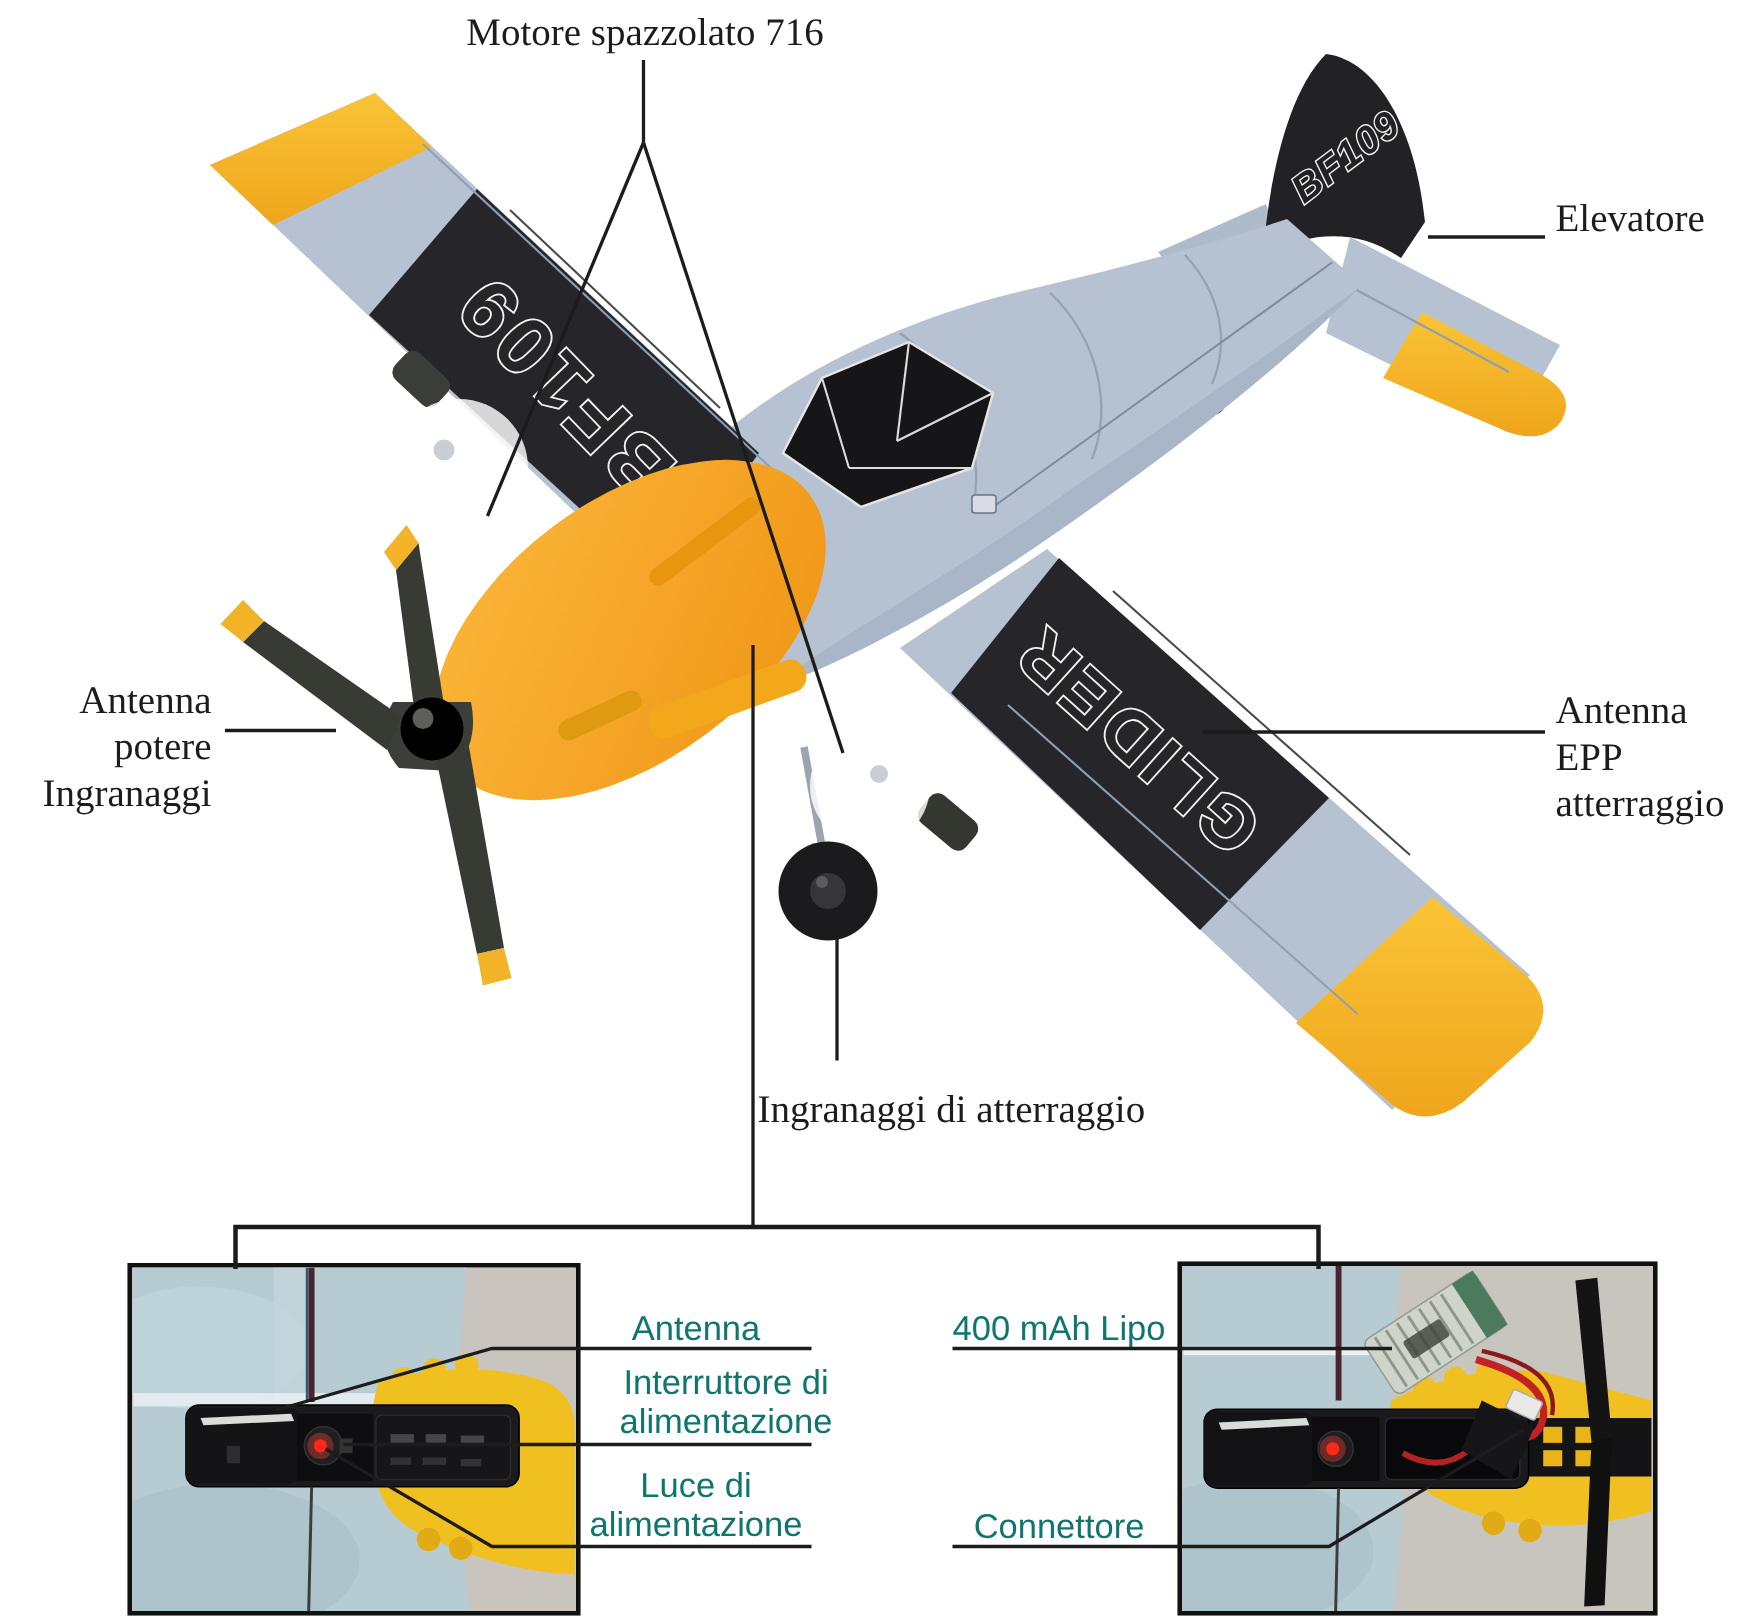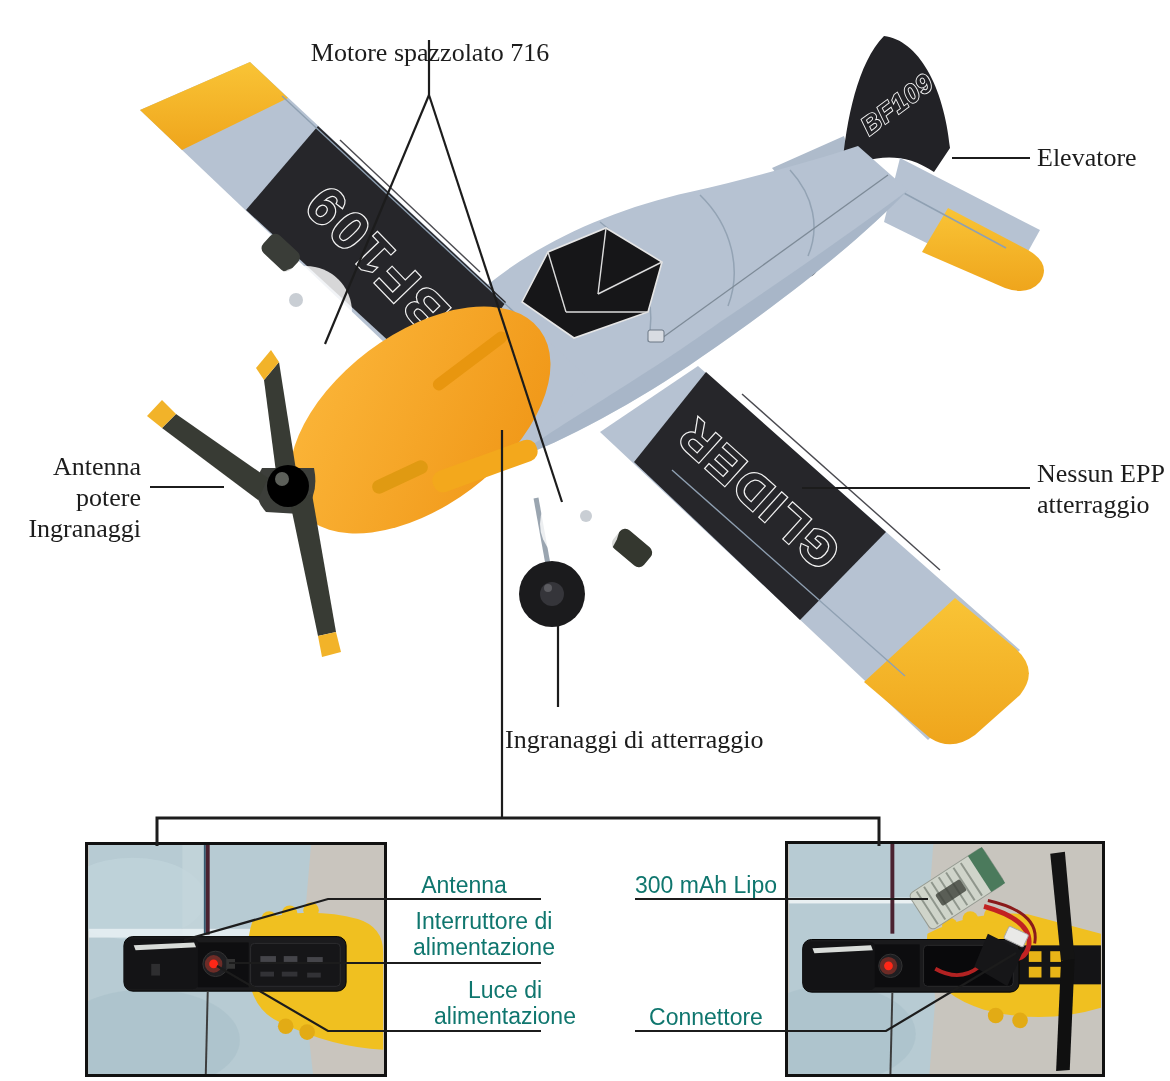--- a/index.html
+++ b/index.html
@@ -223,45 +223,45 @@
       <line x1="502" y1="430" x2="502" y2="818"></line>
       <polyline points="541,899 328,899 184,940"></polyline>
       <line x1="541" y1="963" x2="229" y2="963"></line>
       <polyline points="541,1031 328,1031 217,966"></polyline>
       <line x1="635" y1="899" x2="928" y2="899"></line>
       <polyline points="635,1031 886,1031 1016,953"></polyline>
     </g>
     <polyline points="157,846 157,818 879,818 879,846" stroke="#1c1c1c" stroke-width="3" fill="none"></polyline>
   </svg>
 
-  <div class="lbl lbl-serif t-center" style="left:280px;top:6px;width:300px;margin-top:31px;">Motore spazzolato 716</div>
-
-  <div class="lbl lbl-serif" style="left:1037px;top:142px;">Elevatore</div>
+  <div class="lbl lbl-serif t-center" style="left:280px;top:6px;width:300px;">Motore spazzolato 716</div>
+
+  <div class="lbl lbl-serif" style="left:1037px;top:130px;">Elevatore</div>
 
   <div class="lbl lbl-serif t-right" style="left:0px;top:451px;width:141px;">
     <div>Antenna potere</div>
     <div>Ingranaggi</div>
   </div>
 
   <div class="lbl lbl-serif" style="left:1037px;top:458px;">
-    <div>Nessun EPP</div>
+    <div>Antenna EPP</div>
     <div>atterraggio</div>
   </div>
 
   <div class="lbl lbl-serif" style="left:505px;top:724px;">Ingranaggi di atterraggio</div>
 
   <div class="lbl lbl-sans t-center" style="left:387px;top:872px;width:154px;">Antenna</div>
 
   <div class="lbl lbl-sans t-center" style="left:407px;top:908px;width:154px;">
     <div>Interruttore di</div>
     <div>alimentazione</div>
   </div>
 
-  <div class="lbl lbl-sans t-center" style="left:387px;top:977px;width:154px;padding-left:41px;">
+  <div class="lbl lbl-sans t-center" style="left:387px;top:977px;width:154px;">
     <div>Luce di</div>
     <div>alimentazione</div>
   </div>
 
-  <div class="lbl lbl-sans t-center" style="left:627px;top:872px;width:158px;">300 mAh Lipo</div>
+  <div class="lbl lbl-sans t-center" style="left:627px;top:872px;width:158px;">400 mAh Lipo</div>
 
   <div class="lbl lbl-sans t-center" style="left:627px;top:1004px;width:158px;">Connettore</div>
 
 </div>
 
 </body></html>

